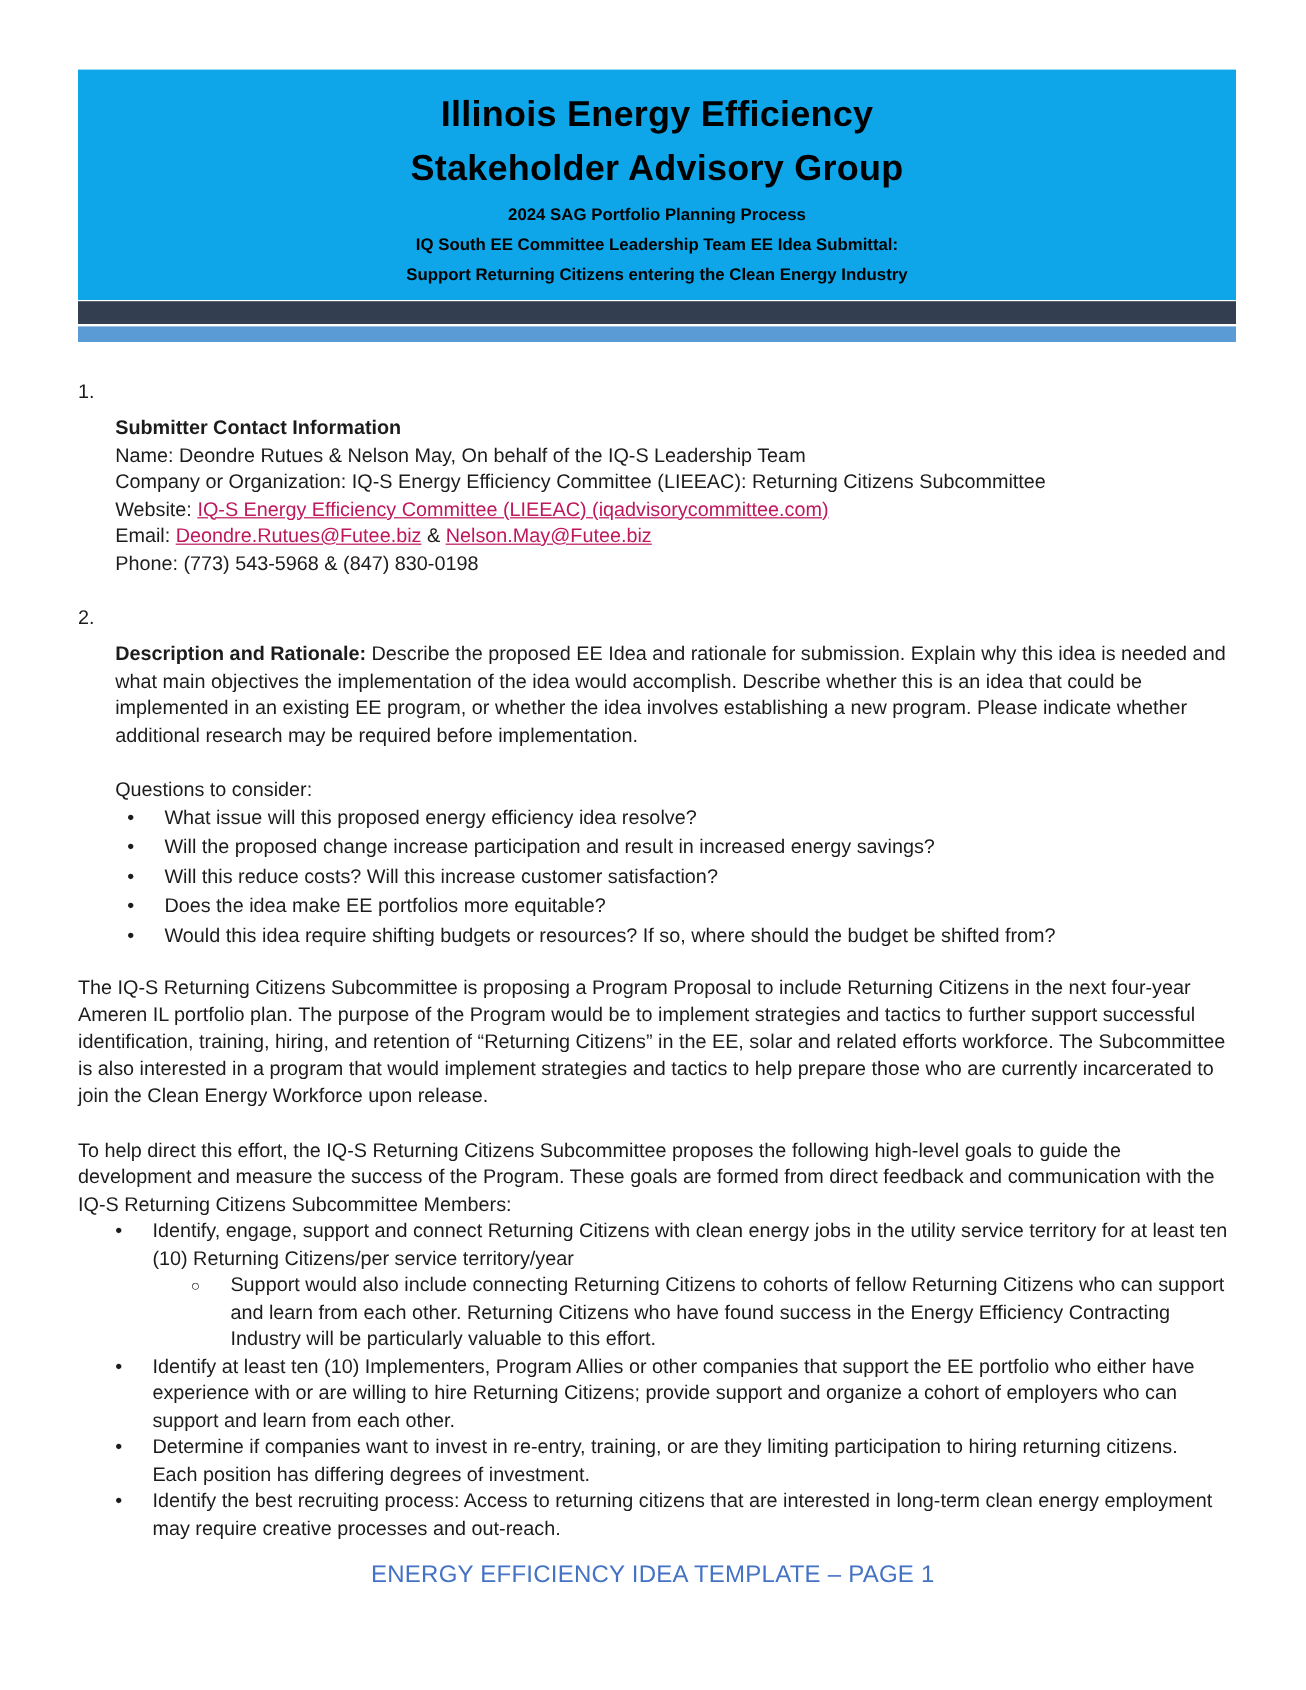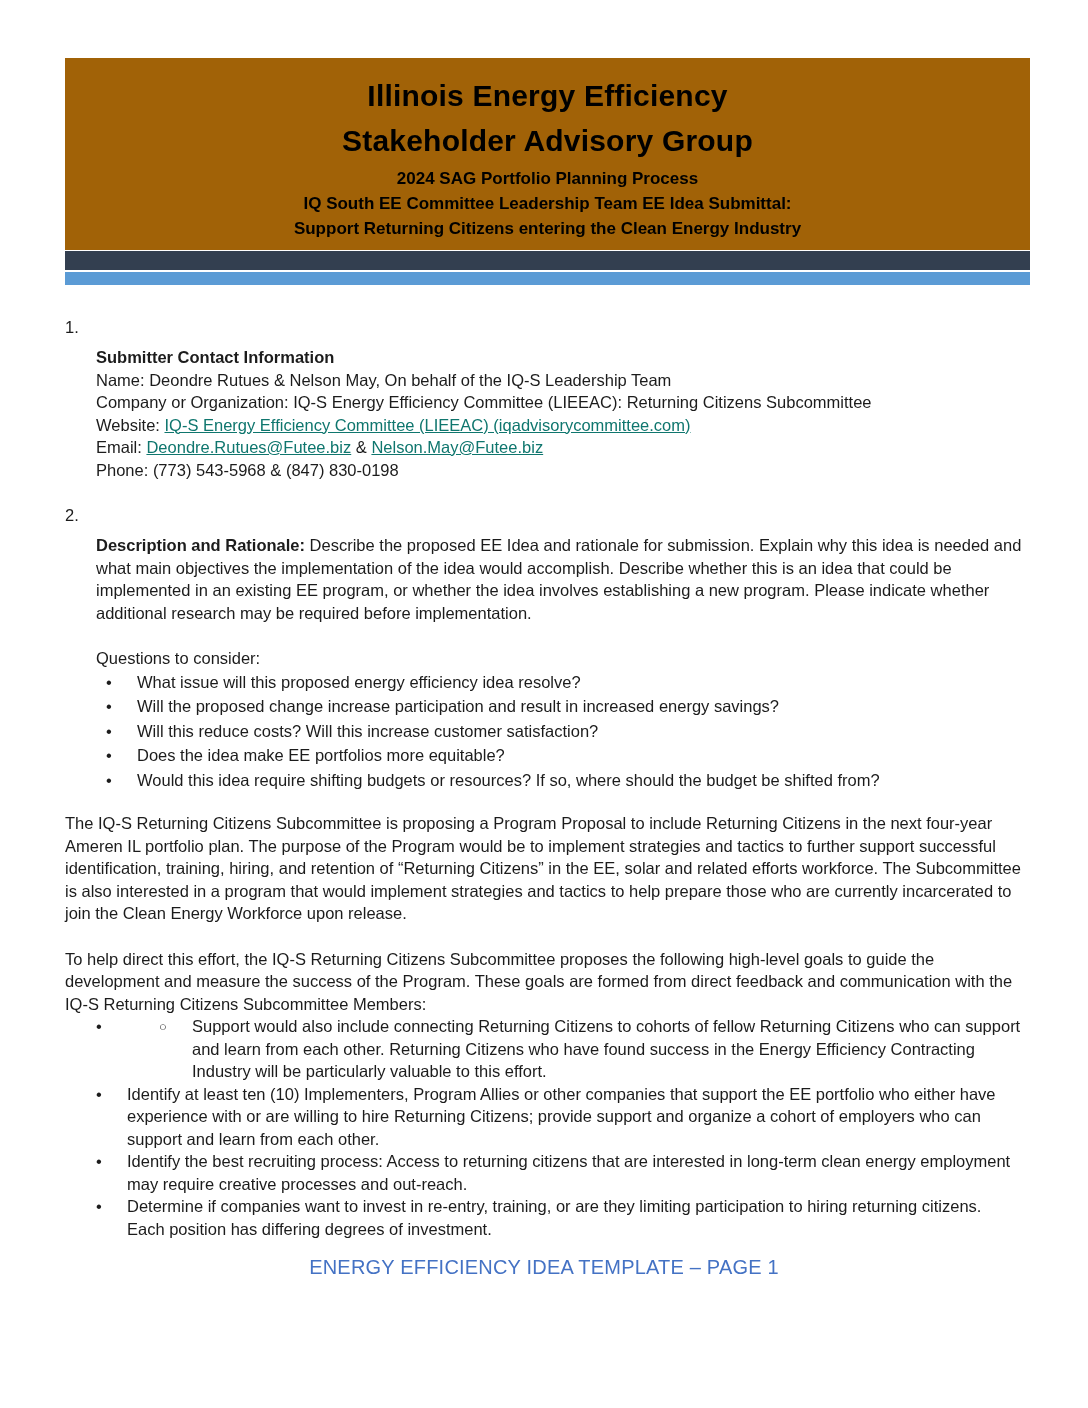--- a/index.html
+++ b/index.html
@@ -18,39 +18,39 @@
     width: 1088px;
     min-height: 1408px;
     position: relative;
   }
 
   
   .banner-wrap {
     margin: 58px 58px 0 65px;
   }
   .banner {
-    background: #a16207;
+    background: #0ea5e9;
     height: 192px;
     display: flex;
     flex-direction: column;
     justify-content: center;
     align-items: center;
     text-align: center;
     padding-top: 6px;
     box-sizing: border-box;
   }
   .banner .title-line {
     font-size: 30px;
     font-weight: bold;
     color: #000000;
     line-height: 45px;
     letter-spacing: 0.2px;
   }
   .banner .subtitle-line {
-    font-size: 17px;
+    font-size: 14px;
     font-weight: bold;
     color: #000000;
     line-height: 25px;
   }
   .banner .subtitle-block { margin-top: 3px; }
   .stripe-dark {
     background: #333f50;
     height: 19px;
     margin-top: 1px;
   }
@@ -75,21 +75,21 @@
     flex: 0 0 31px;
   }
   .item-body { flex: 1; margin-top: 30px; }
   .bold { font-weight: bold; }
   .italic { }
 
   .gap-sm { height: 23px; }
   .gap-xs { height: 20px; }
 
   a.doclink {
-    color: #0f766e;
+    color: #be185d;
     text-decoration: underline;
     cursor: pointer;
   }
 
   ul.q-list {
     list-style: none;
     margin: 0;
     padding: 0;
   }
   ul.q-list li {
@@ -203,25 +203,26 @@
     <div class="gap-xs"></div>
 
     <p class="para">The IQ-S Returning Citizens Subcommittee is proposing a Program Proposal to include Returning Citizens in the next four-year Ameren IL portfolio plan. The purpose of the Program would be to implement strategies and tactics to further support successful identification, training, hiring, and retention of “Returning Citizens” in the EE, solar and related efforts workforce. The Subcommittee is also interested in a program that would implement strategies and tactics to help prepare those who are currently incarcerated to join the Clean Energy Workforce upon release.</p>
 
     <div class="gap-sm"></div>
 
     <p class="para">To help direct this effort, the IQ-S Returning Citizens Subcommittee proposes the following high-level goals to guide the development and measure the success of the Program. These goals are formed from direct feedback and communication with the IQ-S Returning Citizens Subcommittee Members:</p>
 
     <ul class="g-list">
       <li>
+        <span>Identify, engage, support and connect Returning Citizens with clean energy jobs in the utility service territory for at least ten (10) Returning Citizens/per service territory/year</span>
         <ul class="g-sub">
           <li>Support would also include connecting Returning Citizens to cohorts of fellow Returning Citizens who can support and learn from each other. Returning Citizens who have found success in the Energy Efficiency Contracting Industry will be particularly valuable to this effort.</li>
         </ul>
       </li>
       <li>Identify at least ten (10) Implementers, Program Allies or other companies that support the EE portfolio who either have experience with or are willing to hire Returning Citizens; provide support and organize a cohort of employers who can support and learn from each other.</li>
+      <li>Determine if companies want to invest in re-entry, training, or are they limiting participation to hiring returning citizens. Each position has differing degrees of investment.</li>
       <li>Identify the best recruiting process: Access to returning citizens that are interested in long-term clean energy employment may require creative processes and out-reach.</li>
-      <li>Determine if companies want to invest in re-entry, training, or are they limiting participation to hiring returning citizens. Each position has differing degrees of investment.</li>
     </ul>
 
     <div class="footer">ENERGY EFFICIENCY IDEA TEMPLATE – PAGE 1</div>
 
   </div>
 </div>
 
 </body></html>

